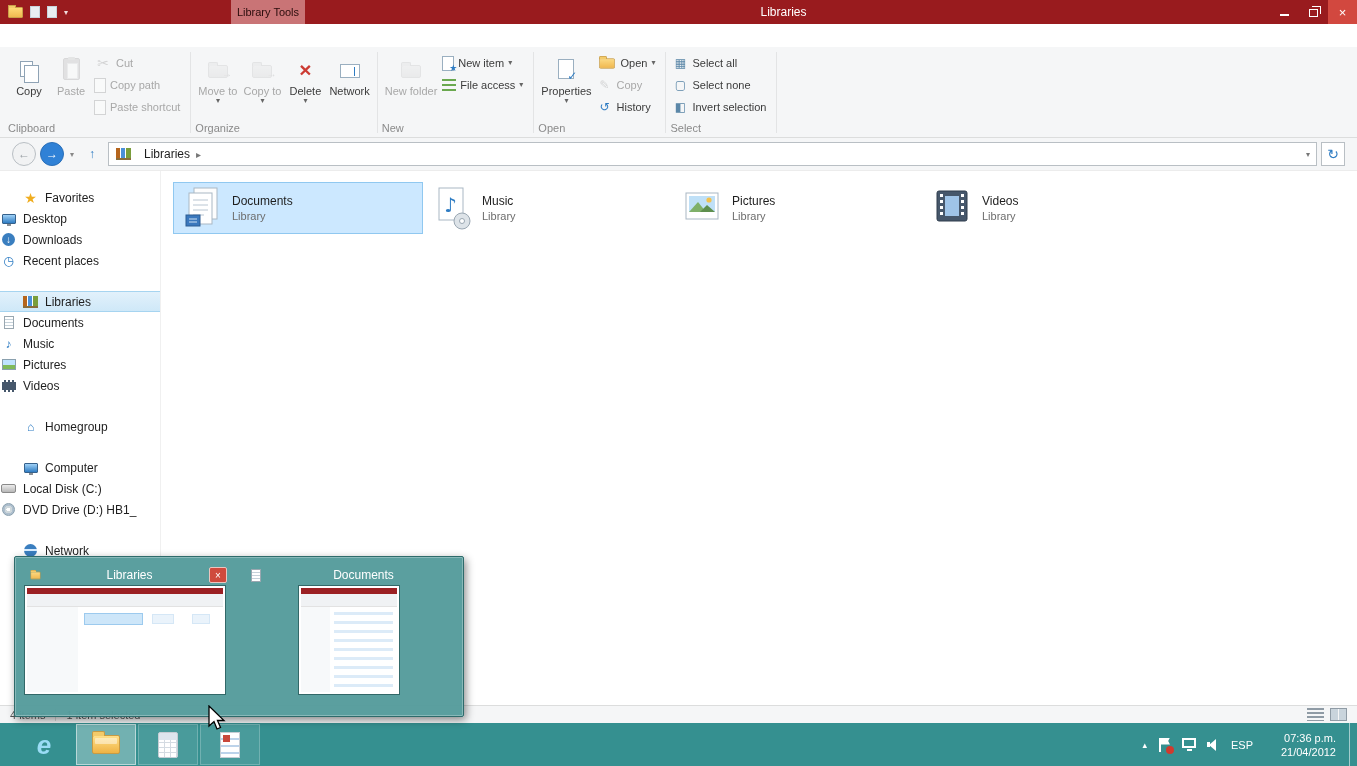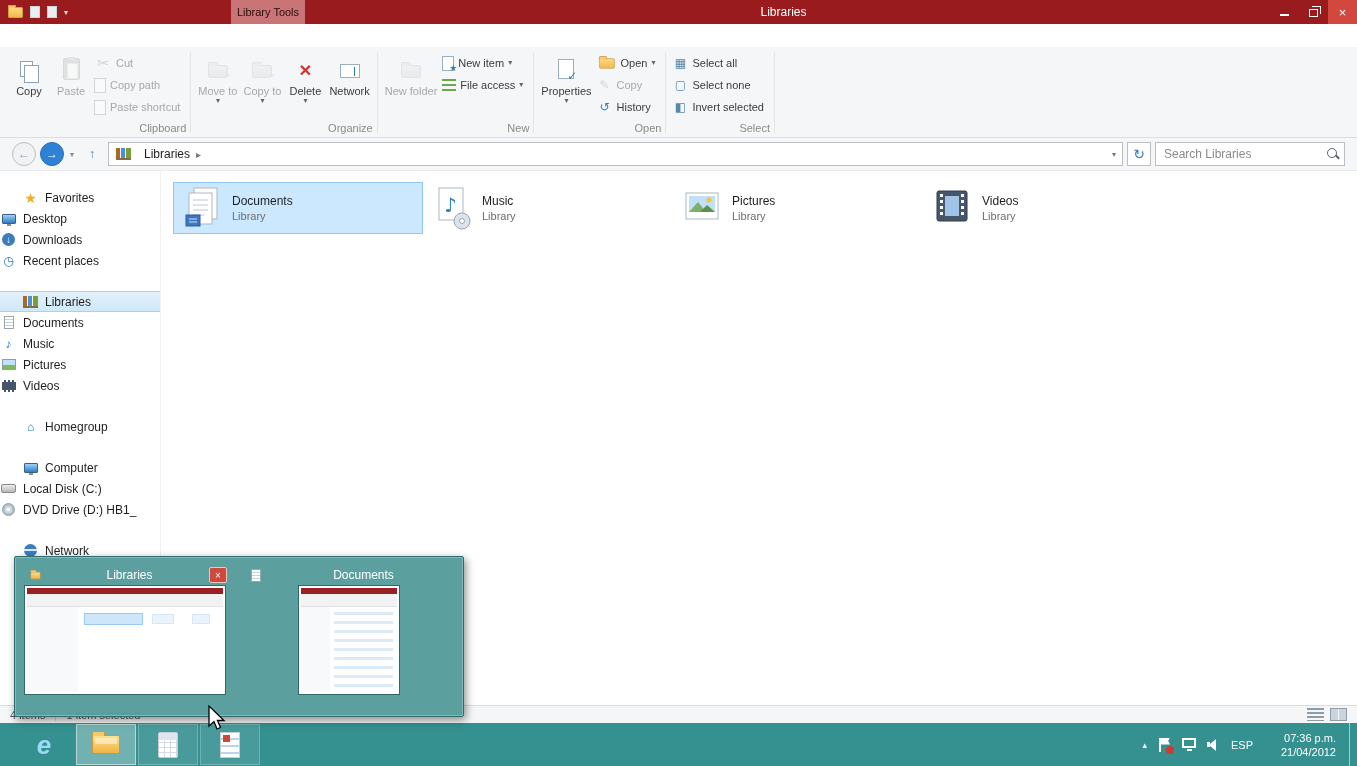--- a/index.html
+++ b/index.html
@@ -27,21 +27,21 @@
 .tab{padding:4px 13px 4px;color:#444}
 .tab.file{background:#2b7bd3;color:#fff;margin-left:8px;padding:4px 15px}
 .tab.active{background:#f5f6f7;border:1px solid #d8d9da;border-bottom:1px solid #f5f6f7;margin-bottom:-1px}
 .tab.manage{margin-left:18px;color:#6d4243}
 .ribbon-collapse{margin-left:auto;margin-right:16px;align-self:center;color:#777;font-size:11px;font-weight:bold}
 
 
 .ribbon{position:absolute;top:47px;left:0;right:0;height:91px;background:#f5f6f7;border-bottom:1px solid #dcdddd;display:flex;align-items:stretch;padding:1px 0 0 4px;z-index:3}
 .rgroup{display:flex;flex-direction:column}
 .rbody{flex:1;display:flex;align-items:flex-start;padding:3px 4px 0}
-.rlabel{text-align:right;font-size:11px;color:#8a8a8a;padding:0 4px 3px}
+.rlabel{text-align:left;font-size:11px;color:#8a8a8a;padding:0 4px 3px}
 .rsep{width:1px;background:#e3e4e5;margin:4px 0}
 .bigbtn{display:flex;flex-direction:column;align-items:center;min-width:42px;padding:2px 3px;color:#3b3b3b;font-size:11px;line-height:12px;text-align:center}
 .bicon{height:32px;display:flex;align-items:center;justify-content:center}
 .smallcol{display:flex;flex-direction:column;padding-top:1px}
 .smallbtn{display:flex;align-items:center;gap:4px;padding:2px 6px 2px 2px;font-size:11px;color:#3b3b3b;height:22px;white-space:nowrap}
 .disabled{color:#a8a8a8!important}
 .disabled .bicon,.disabled .gi,.disabled .fold,.disabled .ri-paste,.disabled .ri-page,.disabled .ri-ren{opacity:.45;filter:grayscale(1)}
 .dd{font-size:8px;color:#666;line-height:8px}
 .gi{display:inline-block;text-align:center}
 .g14{font-size:14px;width:18px}
@@ -341,21 +341,21 @@
           <div class="smallbtn">
             <span class="gi sel-g">▦</span>
             <span>Select all</span>
           </div>
           <div class="smallbtn">
             <span class="gi sel-g">▢</span>
             <span>Select none</span>
           </div>
           <div class="smallbtn">
             <span class="gi sel-g">◧</span>
-            <span>Invert selected</span>
+            <span>Invert selection</span>
           </div>
         </div>
       </div>
       <div class="rlabel">Select</div>
     </div>
 
     <div class="rsep"></div>
   </div>
 
   <div class="addr">
@@ -373,24 +373,20 @@
       <span class="si">
           <span class="libico"></span>
         </span>
       <span class="crumb">Libraries</span>
       <span class="gi crumb-ar">▸</span>
       <span class="gi addr-dd">▾</span>
     </div>
     <div class="refresh">
         <span class="gi">↻</span>
       </div>
-    <div class="searchbox">
-      <input placeholder="Search Libraries" style="">
-      <span class="mag"></span>
-    </div>
   </div>
 
   <div class="main">
     <div class="sidebar">
       <div class="srow sec">
         <span class="si c-star">★</span>
         <span class="slabel">Favorites</span>
       </div>
       <div class="srow">
         <span class="si">

